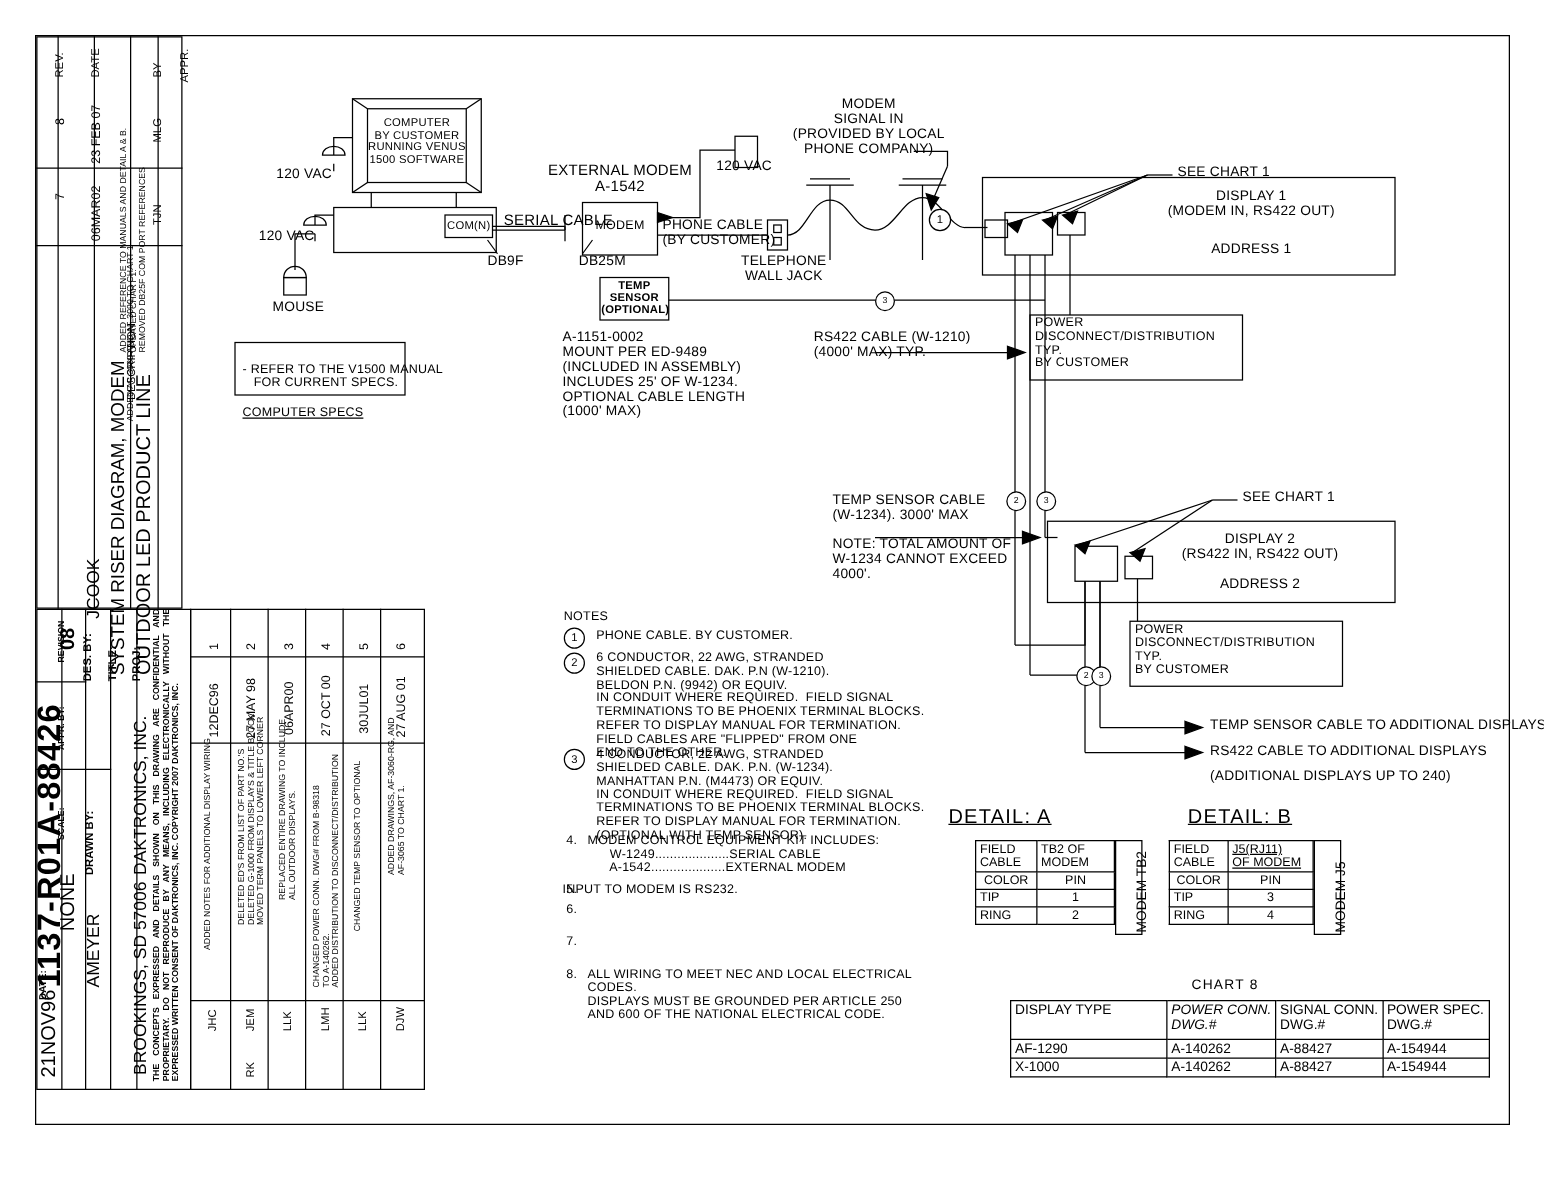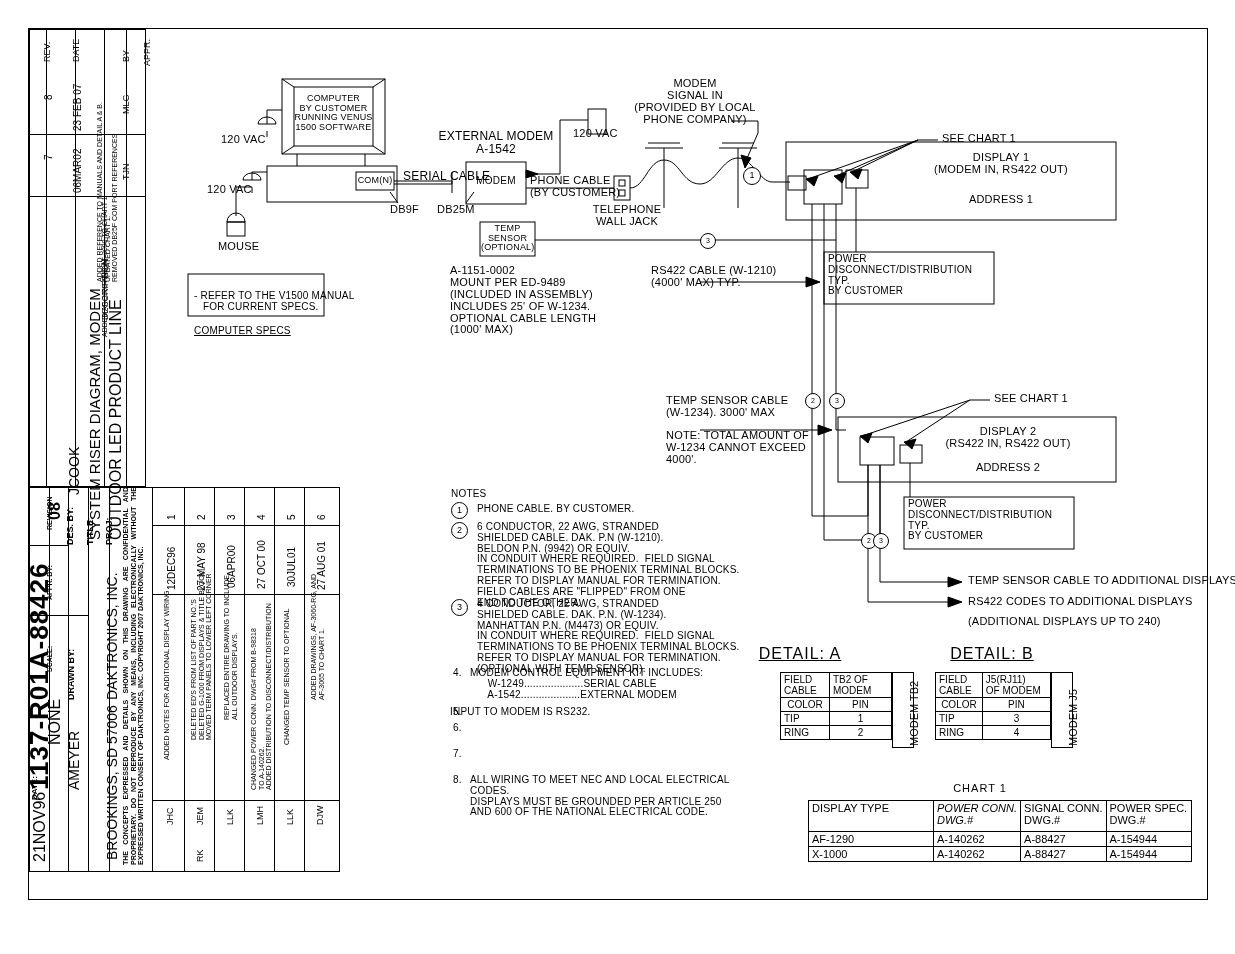--- a/index.html
+++ b/index.html
@@ -278,42 +278,42 @@
   <div class="t s9 c" style="left:294px;top:94px;width:79px;">COMPUTER
 BY CUSTOMER
 RUNNING VENUS
 1500 SOFTWARE</div>
   <div class="t s11" style="left:221px;top:134px;">120 VAC</div>
   <div class="t s11" style="left:207px;top:184px;">120 VAC</div>
   <div class="t s11" style="left:573px;top:128px;">120 VAC</div>
   <div class="t s11" style="left:218px;top:241px;">MOUSE</div>
   <div class="t s9 c" style="left:357px;top:176px;width:36px;">COM(N)</div>
   <div class="t s11" style="left:390px;top:204px;">DB9F</div>
-  <div class="t s11" style="left:437px;top:204px;">DB25M</div>
+  <div class="t s11" style="left:463px;top:204px;">DB25M</div>
   <div class="t s12" style="left:403px;top:170px;">SERIAL CABLE</div>
   <div class="t s12 c" style="left:434px;top:130px;width:124px;">EXTERNAL MODEM
 A-1542</div>
   <div class="t s10 c" style="left:468px;top:176px;width:56px;">MODEM</div>
   <div class="t s11" style="left:530px;top:175px;">PHONE CABLE
 (BY CUSTOMER)</div>
   <div class="t s11 c" style="left:572px;top:204px;width:110px;">TELEPHONE
 WALL JACK</div>
   <div class="t s11 c" style="left:600px;top:78px;width:190px;">MODEM
 SIGNAL IN
 (PROVIDED BY LOCAL
 PHONE COMPANY)</div>
   <div class="t s11" style="left:942px;top:133px;">SEE CHART 1</div>
   <div class="t s11 c" style="left:886px;top:152px;width:230px;">DISPLAY 1
 (MODEM IN, RS422 OUT)</div>
   <div class="t s11 c" style="left:886px;top:194px;width:230px;">ADDRESS 1</div>
   <div class="t s10" style="left:828px;top:254px;">POWER
 DISCONNECT/DISTRIBUTION
 TYP.
 BY CUSTOMER</div>
-  <div class="t s9 c" style="left:481px;top:224px;width:53px;">TEMP
+  <div class="t s9 c" style="left:481px;top:224px;width:53px;font-weight:bold;">TEMP
 SENSOR
 (OPTIONAL)</div>
   <div class="t s11" style="left:450px;top:265px;">A-1151-0002
 MOUNT PER ED-9489
 (INCLUDED IN ASSEMBLY)
 INCLUDES 25' OF W-1234.
 OPTIONAL CABLE LENGTH
 (1000' MAX)</div>
   <div class="t s11" style="left:651px;top:265px;">RS422 CABLE (W-1210)
 (4000' MAX) TYP.</div>
@@ -324,21 +324,21 @@
 4000'.</div>
   <div class="t s11" style="left:994px;top:393px;">SEE CHART 1</div>
   <div class="t s11 c" style="left:900px;top:426px;width:216px;">DISPLAY 2
 (RS422 IN, RS422 OUT)</div>
   <div class="t s11 c" style="left:900px;top:462px;width:216px;">ADDRESS 2</div>
   <div class="t s10" style="left:908px;top:499px;">POWER
 DISCONNECT/DISTRIBUTION
 TYP.
 BY CUSTOMER</div>
   <div class="t s11" style="left:968px;top:575px;">TEMP SENSOR CABLE TO ADDITIONAL DISPLAYS</div>
-  <div class="t s11" style="left:968px;top:596px;">RS422 CODES TO ADDITIONAL DISPLAYS</div>
+  <div class="t s11" style="left:968px;top:596px;">RS422 CABLE TO ADDITIONAL DISPLAYS</div>
   <div class="t s11" style="left:968px;top:616px;">(ADDITIONAL DISPLAYS UP TO 240)</div>
 
   <div class="t s10 ul" style="left:194px;top:278px;margin-top:48px;">COMPUTER SPECS</div>
   <div class="t s10" style="left:194px;top:291px;">- REFER TO THE V1500 MANUAL
    FOR CURRENT SPECS.</div>
 
   <div class="t s10" style="left:451px;top:489px;">NOTES</div>
 
   <div class="num s9" style="left:451px;top:502px;width:15px;height:15px;line-height:14px;font-size:9px;">1</div>
   <div class="t s10" style="left:477px;top:504px;">PHONE CABLE. BY CUSTOMER.</div>
@@ -405,41 +405,41 @@
     </table>
   <div class="bd" style="left:892px;top:672px;width:22px;height:76px;"></div>
   <div class="vtxt s11" style="left:908px;top:746px;">MODEM TB2</div>
 
   <div class="t s16 ul c" style="left:932px;top:645px;width:120px;letter-spacing:1px;">DETAIL: B</div>
   <table class="g s10" style="left:935px;top:672px;width:116px;">
     <tbody>
         <tr>
       <td style="width:46px;white-space:pre;">FIELD
 CABLE</td>
-      <td style="width:70px;white-space:pre;">J5(RJ11)
+      <td style="width:70px;white-space:pre;text-decoration:underline;">J5(RJ11)
 OF MODEM</td>
     </tr>
     <tr>
       <td class="c">COLOR</td>
       <td class="c">PIN</td>
     </tr>
     <tr>
       <td>TIP</td>
       <td class="c">3</td>
     </tr>
     <tr>
       <td>RING</td>
       <td class="c">4</td>
     </tr>
   </tbody>
     </table>
   <div class="bd" style="left:1051px;top:672px;width:22px;height:76px;"></div>
   <div class="vtxt s11" style="left:1067px;top:746px;">MODEM J5</div>
 
-  <div class="t s11 c" style="left:860px;top:783px;width:240px;letter-spacing:1px;">CHART 1</div>
+  <div class="t s11 c" style="left:860px;top:783px;width:240px;letter-spacing:1px;">CHART 8</div>
   <table class="g s11" style="left:808px;top:800px;">
     <tbody>
         <tr>
       <td style="width:118px;height:28px;vertical-align:top;">DISPLAY TYPE</td>
       <td style="width:78px;white-space:pre;vertical-align:top;font-style:italic;">POWER CONN.
 DWG.#</td>
       <td style="width:78px;white-space:pre;vertical-align:top;">SIGNAL CONN.
 DWG.#</td>
       <td style="width:78px;white-space:pre;vertical-align:top;">POWER SPEC.
 DWG.#</td>

